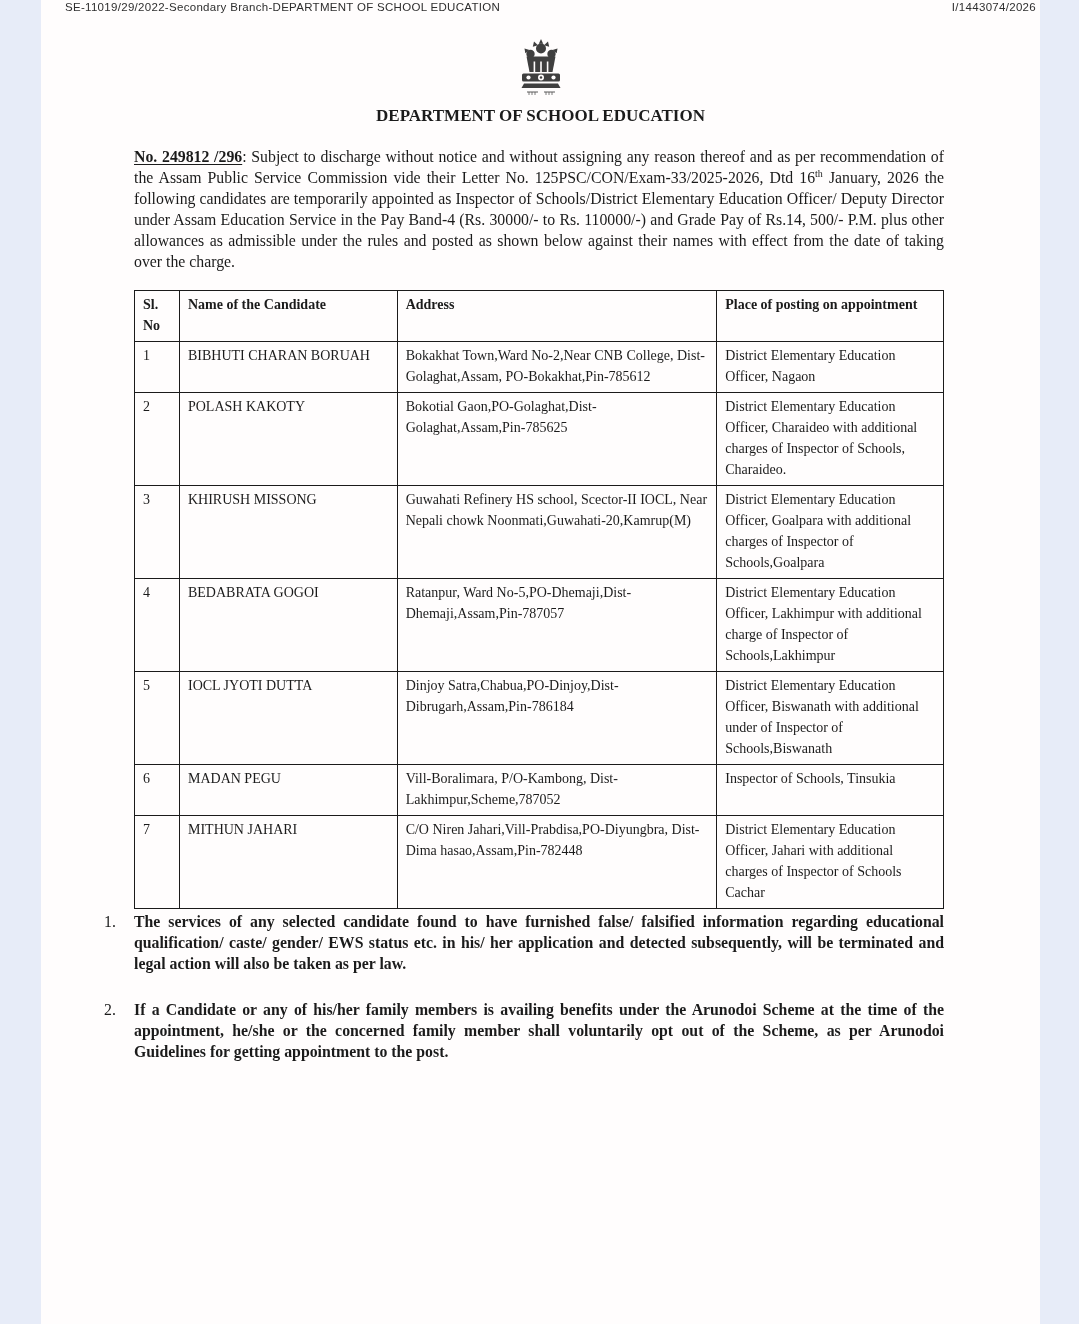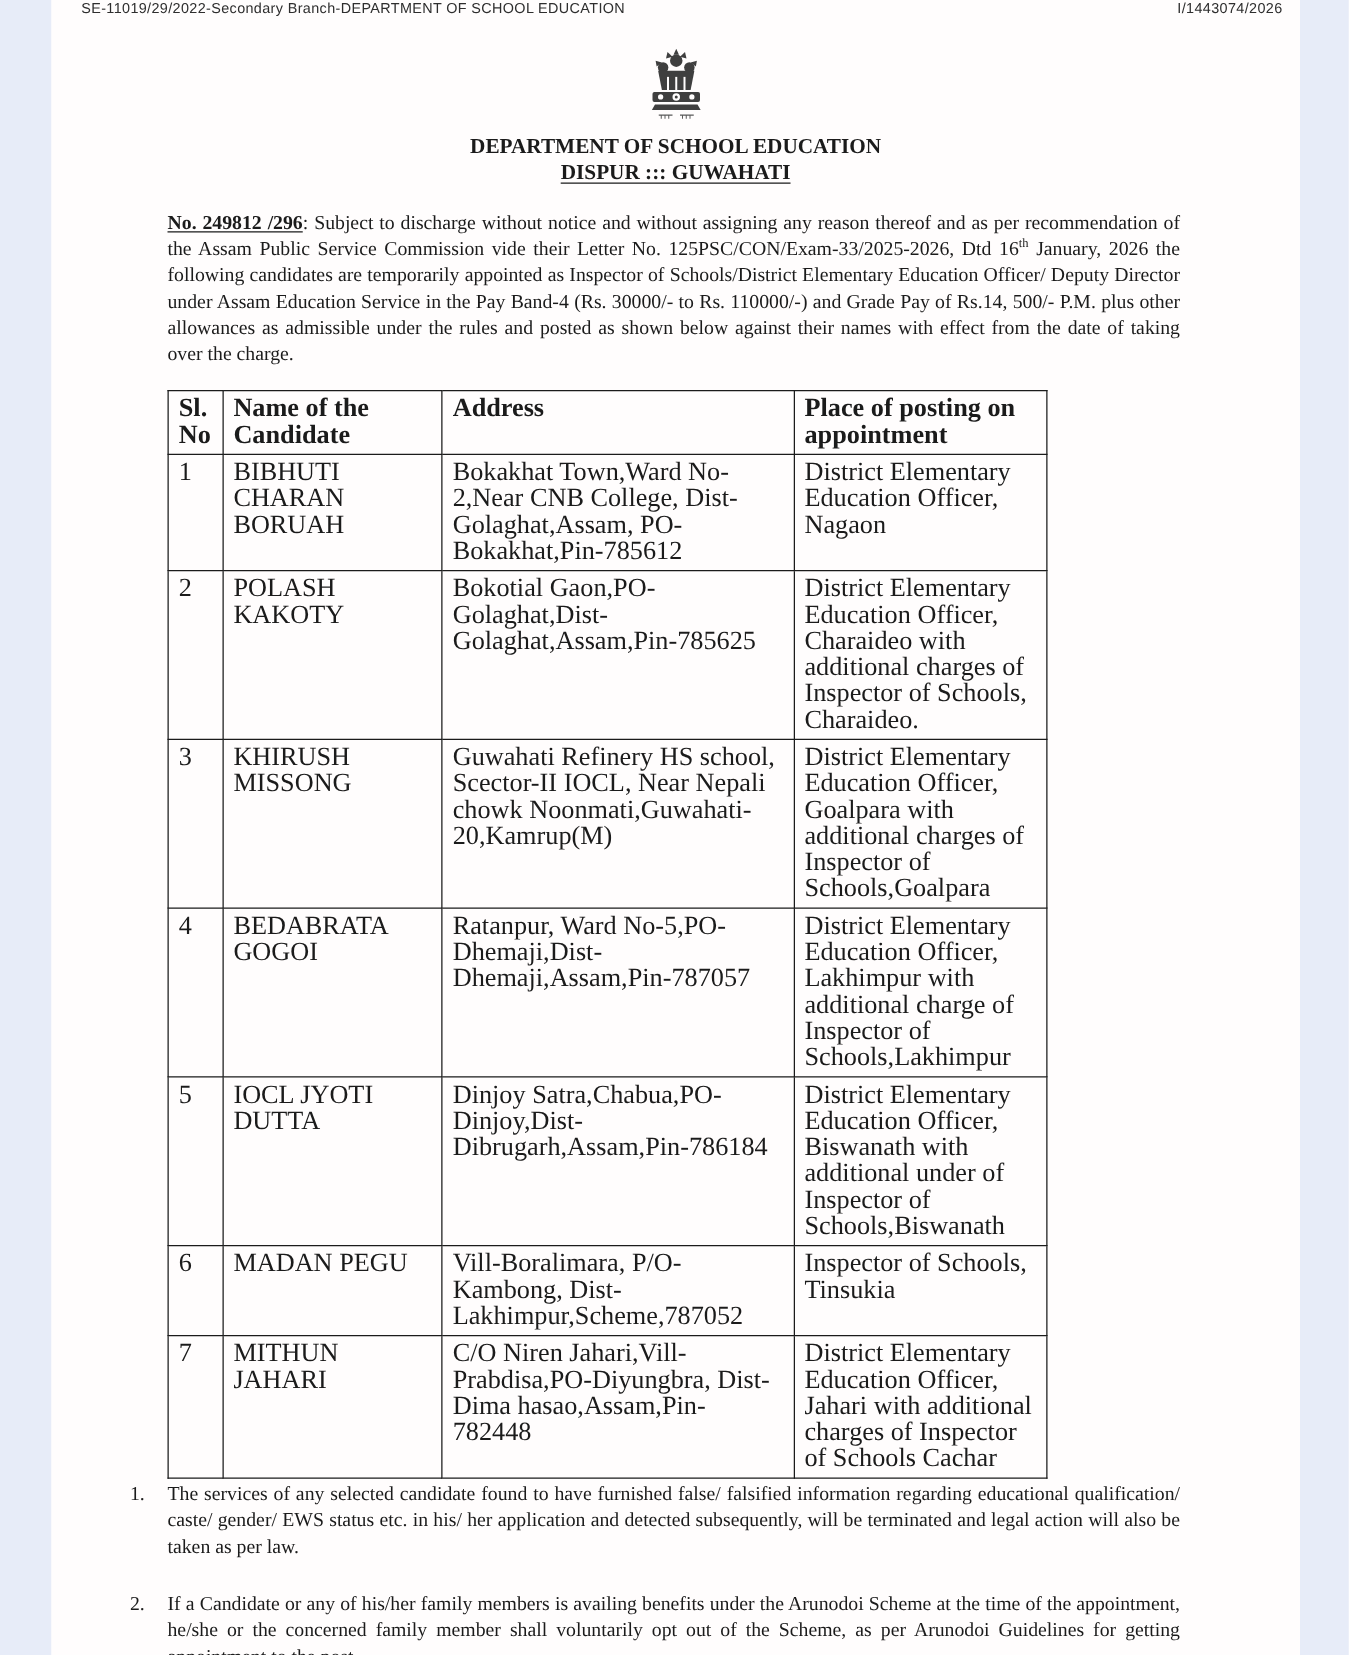--- a/index.html
+++ b/index.html
@@ -12,21 +12,21 @@
   .page {
     background: #fffdfd;
     margin: 0 39px 0 41px;
     min-height: 1324px;
     padding-bottom: 40px;
   }
   
   .topbar {
     display: flex;
     justify-content: space-between;
-    padding: 1px 14px 0 24px;
+    padding: 1px 4px 0 24px;
     font-family: "Liberation Sans", "DejaVu Sans", sans-serif;
     font-size: 11.5px;
     letter-spacing: 0.3px;
     color: #2e2e2e;
   }
   
   .emblem-wrap { text-align: center; margin-top: 26px; }
   
   .doc-head { text-align: center; }
   .doc-head .line {
@@ -47,22 +47,22 @@
     font-size: 15.8px;
     line-height: 21px;
     text-align: justify;
   }
   .ref-no { font-weight: bold; text-decoration: underline; text-underline-offset: 2px; }
   sup { font-size: 10px; line-height: 0; }
   
   table.appointments {
     border-collapse: collapse;
     margin: 18px 0 0 93px;
-    width: 704px;
-    font-size: 21px;
+    width: 810px;
+    font-size: 14px;
     line-height: 21px;
   }
   table.appointments th, table.appointments td {
     border: 1.6px solid #1b1b1b;
     vertical-align: top;
     padding: 3px 8px 5px 8px;
     text-align: left;
     overflow-wrap: break-word;
   }
   table.appointments th { font-weight: bold; }
@@ -78,21 +78,21 @@
     line-height: 21px;
   }
   .term-item {
     display: flex;
     margin: 0 96px 0 63px;
     font-size: 15.8px;
     line-height: 21px;
   }
   .term-item + .term-item { margin-top: 25px; }
   .term-num { width: 30px; flex: 0 0 30px; }
-  .term-text { flex: 1; text-align: justify; }
+  .term-text { flex: 1; text-align: justify; font-weight: bold; }
   .terms-list { margin-top: 2px; }
 </style>
 </head>
 <body>
 
 <div class="page">
 
   <div class="topbar">
     <span>SE-11019/29/2022-Secondary Branch-DEPARTMENT OF SCHOOL EDUCATION</span>
     <span>I/1443074/2026</span>
@@ -130,21 +130,20 @@
         <path d="M11 53 h11 M28 53 h11"></path>
       </g>
       <g stroke="#5a5a5a" stroke-width="0.8" fill="none">
         <path d="M13 53 v3 M16 53 v3 M19 53 v3 M30 53 v3 M33 53 v3 M36 53 v3"></path>
       </g>
     </svg>
   </div>
 
   <div class="doc-head">
     <div class="line">DEPARTMENT OF SCHOOL EDUCATION</div>
-    <div class="line underlined">DISPUR ::: GUWAHATI</div>
   </div>
 
 
   <p class="para"><span class="ref-no">No. 249812 /296</span><span>: Subject to discharge without notice and without assigning any reason thereof and as per recommendation of the Assam Public Service Commission vide their Letter No. 125PSC/CON/Exam-33/2025-2026, Dtd 16</span><sup>th</sup><span> January, 2026 the following candidates are temporarily appointed as Inspector of Schools/District Elementary Education Officer/ Deputy Director under Assam Education Service in the Pay Band-4 (Rs. 30000/- to Rs. 110000/-) and Grade Pay of Rs.14, 500/- P.M. plus other allowances as admissible under the rules and posted as shown below against their names with effect from the date of taking over the charge.</span></p>
 
   <table class="appointments">
     <colgroup>
       <col class="c-sl">
         <col class="c-name">
         <col class="c-addr">

